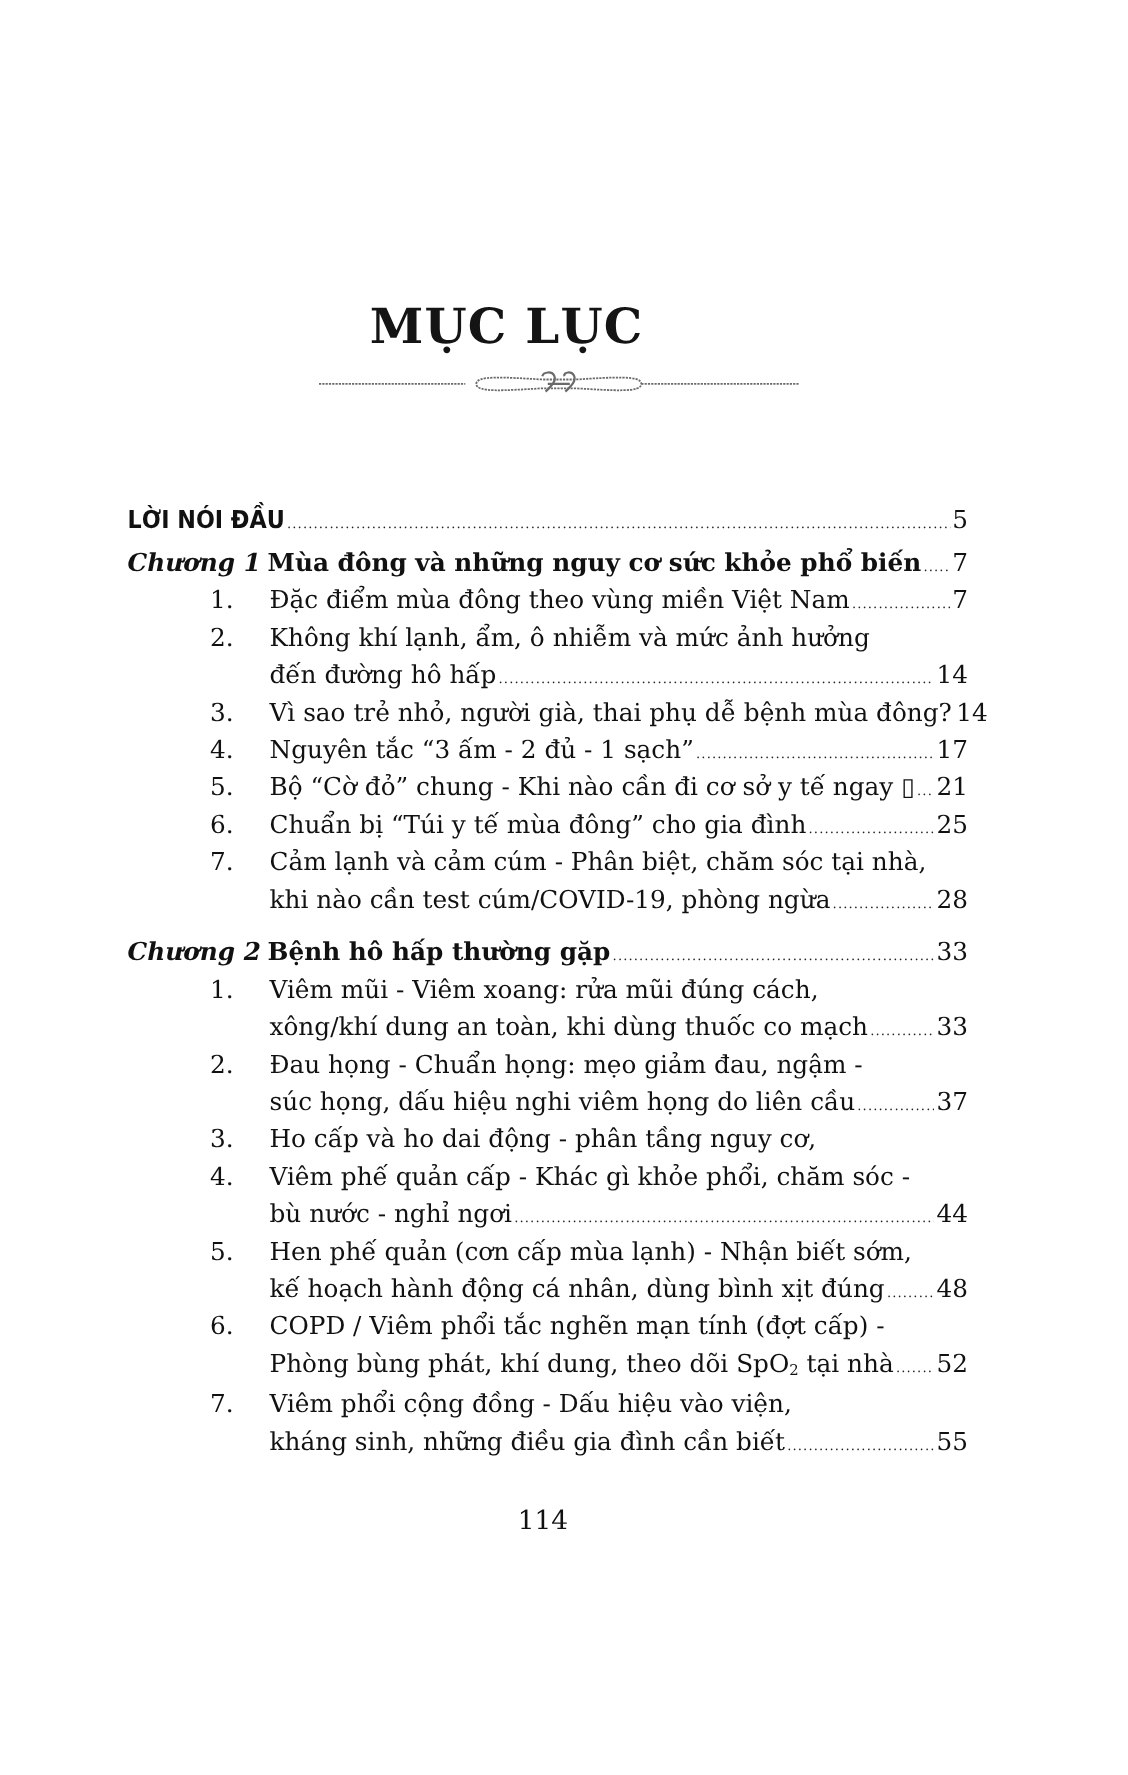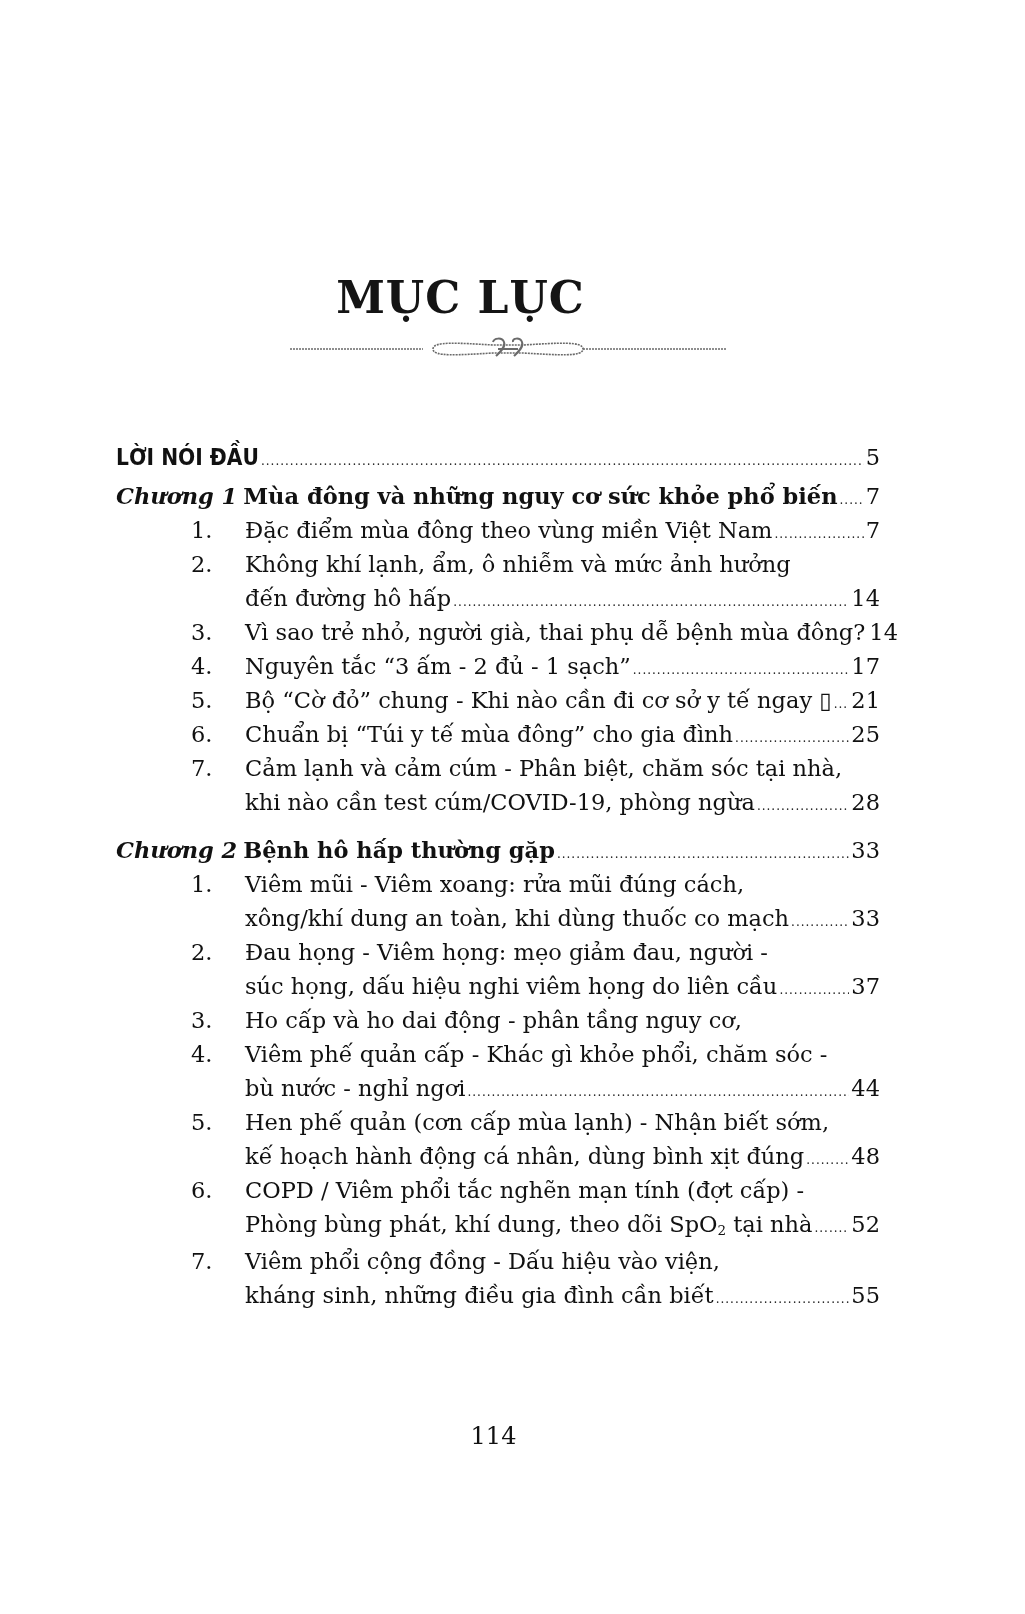--- a/index.html
+++ b/index.html
@@ -14,21 +14,21 @@
     font-size: 44px; letter-spacing: 1px; color: #141414;
   }
   .ornament {
     position: absolute; left: 288px; top: 336px; width: 440px; height: 26px;
   }
   .toc {
     position: absolute; left: 116px; top: 438px; width: 764px;
     font-size: 22.5px; line-height: 34px;
   }
   .entry { position: relative; }
-  .entry.top { margin-top: 2px; }
+  .entry.top { margin-top: 18px; }
   .entry.chapter { margin-top: 5px; }
   .row { display: flex; align-items: baseline; white-space: nowrap; }
   .num { width: 54px; flex: 0 0 54px; padding-left: 75px; box-sizing: content-box; }
   .sub .row, .sub .cont { padding-left: 0; }
   .sub .num { padding-left: 75px; }
   .text-wrap { flex: 1 1 auto; min-width: 0; }
   .line { display: flex; align-items: baseline; white-space: nowrap; }
   .line .t { flex: 0 0 auto; }
   .dots {
     flex: 1 1 auto; overflow: hidden; margin: 0 2px;
@@ -36,21 +36,21 @@
     line-height: 1;
   }
   .dots::before {
     content: "........................................................................................................................................................................................................";
   }
   .pg { flex: 0 0 auto; }
   .chap-label { font-style: italic; font-weight: bold; margin-right: 6px; }
   .chap-title { font-weight: bold; }
   .top .t { font-weight: bold; font-family: "DejaVu Sans", sans-serif; font-stretch: condensed; }
   .page-number {
-    position: absolute; left: 0; width: 987px; top: 1422px; text-align: center;
+    position: absolute; left: 0; width: 987px; top: 1368px; text-align: center;
     font-size: 24px; color: #111;
   }
   sub { font-size: 0.6em; vertical-align: baseline; position: relative; top: 0.25em; }
 </style>
 </head>
 <body>
 
 <div class="title">MỤC LỤC</div>
 
 <svg class="ornament" viewBox="0 0 440 26">
@@ -192,21 +192,21 @@
               <span class="pg">33</span>
             </div>
           </div>
         </div>
       </div>
       <div class="entry sub">
         <div class="row">
           <span class="num">2.</span>
           <div class="text-wrap">
             <div class="line">
-              <span class="t">Đau họng - Viêm họng: mẹo giảm đau, người -</span>
+              <span class="t">Đau họng - Chuẩn họng: mẹo giảm đau, ngậm -</span>
             </div>
             <div class="line">
               <span class="t">súc họng, dấu hiệu nghi viêm họng do liên cầu</span>
               <span class="dots"></span>
               <span class="pg">37</span>
             </div>
           </div>
         </div>
       </div>
       <div class="entry sub">

